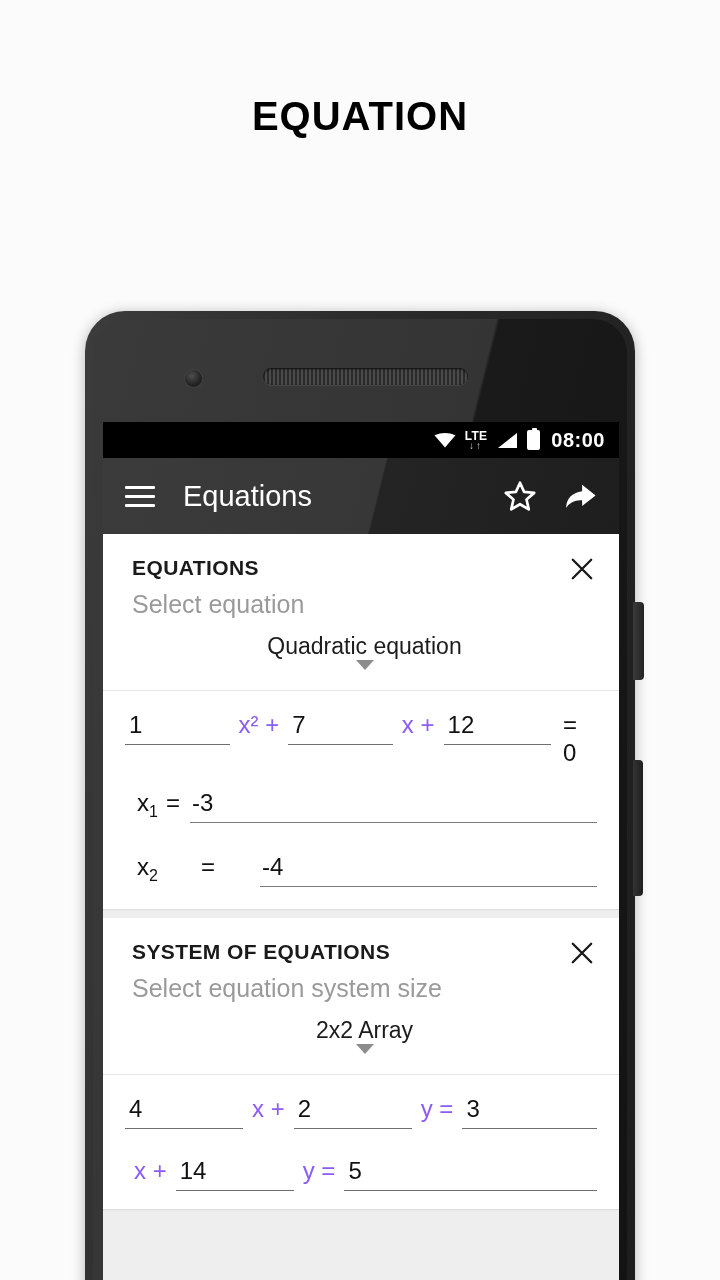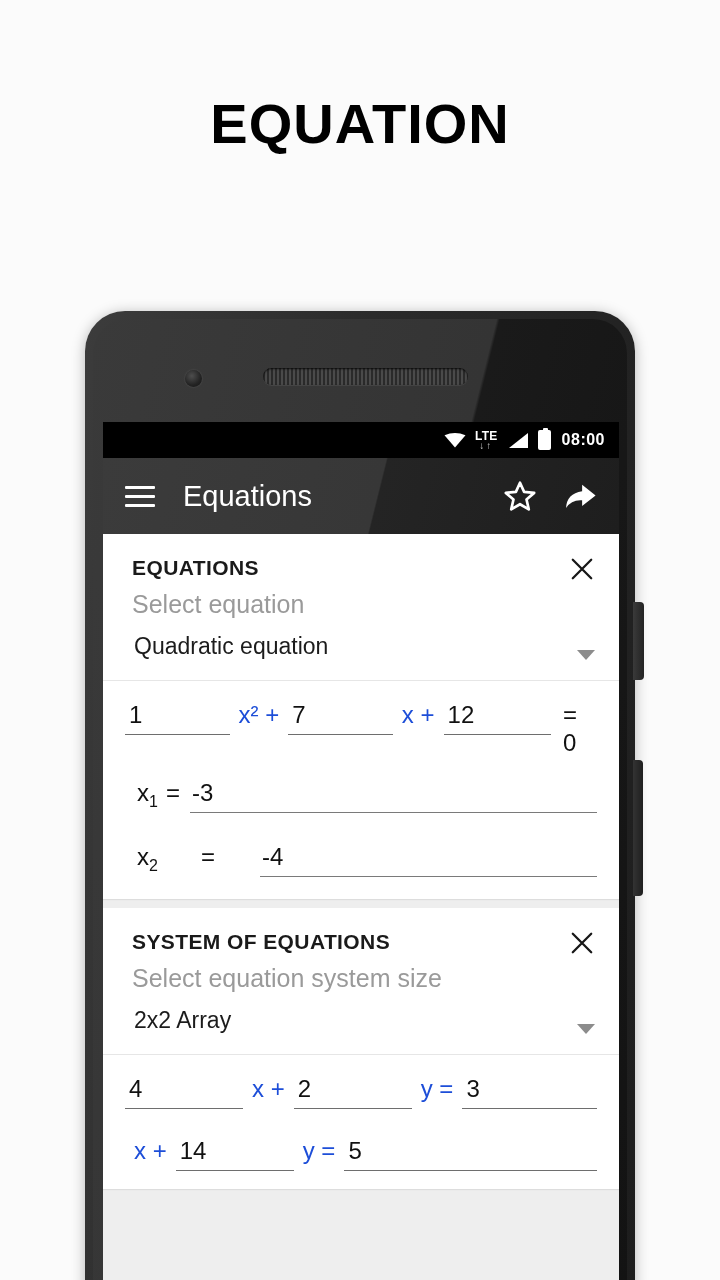--- a/index.html
+++ b/index.html
@@ -5,21 +5,21 @@
   * { margin:0; padding:0; box-sizing:border-box; }
   html,body {
     width:720px; height:1280px; overflow:hidden;
     background:#fbfbfb;
     font-family:"Liberation Sans", sans-serif;
   }
 
   
   .promo { padding-top:96px; text-align:center; }
   .promo-title {
-    font-size:56px; font-weight:bold; color:#000;
+    font-size:40px; font-weight:bold; color:#000;
     letter-spacing:1px; line-height:1.0;
   }
   .promo-sub {
     font-size:40px; font-weight:bold; color:#3b3b3b;
     letter-spacing:3px; margin-top:20px; line-height:1.0;
   }
 
   
   .phone {
     position:absolute; left:85px; top:311px;
@@ -71,21 +71,21 @@
     padding-right:14px; gap:9px;
   }
   .ic-wifi { width:22px; height:16px; position:relative; }
   .ic-wifi svg { display:block; }
   .ic-lte { display:flex; flex-direction:column; align-items:center; line-height:1; }
   .ic-lte .lte-txt { color:#fff; font-size:12px; font-weight:bold; letter-spacing:.3px; }
   .ic-lte .lte-arrows { color:#cfcfcf; font-size:10px; letter-spacing:2px; margin-top:-1px; }
   .ic-signal { width:22px; height:17px; }
   .ic-batt { width:13px; height:20px; border:2px solid #fff; border-radius:2px; position:relative; background:#fff; }
   .ic-batt:before { content:""; position:absolute; left:3px; top:-4px; width:5px; height:3px; background:#fff; border-radius:1px; }
-  .clock { color:#fff; font-size:16px; font-weight:bold; letter-spacing:.5px; margin-left:2px; }
+  .clock { color:#fff; font-size:20px; font-weight:bold; letter-spacing:.5px; margin-left:2px; }
 
   
   .appbar {
     height:76px;
     background:linear-gradient(104deg,#3b3b3b 0%,#373737 53%,#242424 53.3%,#1e1e1e 100%);
     display:flex; align-items:center; padding:0 22px;
   }
   .hamburger { width:30px; display:flex; flex-direction:column; gap:6px; cursor:pointer; }
   .hamburger i { display:block; height:3px; background:#fff; border-radius:1px; }
   .appbar-title { color:#fff; font-size:29px; margin-left:28px; flex:1; font-weight:normal; }
@@ -96,39 +96,40 @@
   .content { background:#eeeeee; height:746px; }
   .card { background:#fff; margin-bottom:9px; box-shadow:0 1px 1px rgba(0,0,0,.07); }
   .card-head {
     display:flex; align-items:flex-start;
     padding:22px 24px 0 29px;
   }
   .card-title { font-size:21px; font-weight:bold; color:#1a1a1a; letter-spacing:.4px; flex:1; }
   .ic-close { width:26px; height:26px; cursor:pointer; }
   .card-sub { font-size:25px; color:#9a9a9a; padding:8px 29px 0 29px; }
   .dropdown {
-    display:flex; align-items:flex-end;
+    display:flex; align-items:center;
     padding:14px 24px 20px 31px;
+    flex-direction:column;
   }
   .dropdown-value { font-size:23px; color:#1c1c1c; flex:1; }
   .caret { width:0;height:0;border-left:9px solid transparent;border-right:9px solid transparent;border-top:10px solid #8c8c8c; }
   .divider { height:1px; background:#e6e6e6; }
 
   
   .eqbox { padding:20px 22px 18px 22px; }
   .eqrow { display:flex; align-items:baseline; }
   .field {
     border-bottom:1.4px solid #6e6e6e;
     font-size:24px; color:#111; padding:0 2px 5px 4px;
     min-height:30px;
   }
   .f-a { width:105px; }
   .f-b { width:105px; }
   .f-c { width:108px; }
-  .op { font-size:24px; color:#1d4ed8; padding:0 9px; white-space:nowrap; }
+  .op { font-size:24px; color:#8b5cf6; padding:0 9px; white-space:nowrap; }
   .op-end { font-size:24px; color:#111; padding-left:12px; }
 
   
   .solbox { padding:4px 22px 22px 22px; }
   .solrow { display:flex; align-items:baseline; padding-left:12px; }
   .solrow + .solrow { margin-top:30px;gap:35px; }
   .sol-label { font-size:24px; color:#111; white-space:nowrap; }
   .sub { font-size:16px; vertical-align:sub; }
   .sol-eq { font-size:24px; color:#111; padding:0 10px 0 8px; }
   .sol-field {

